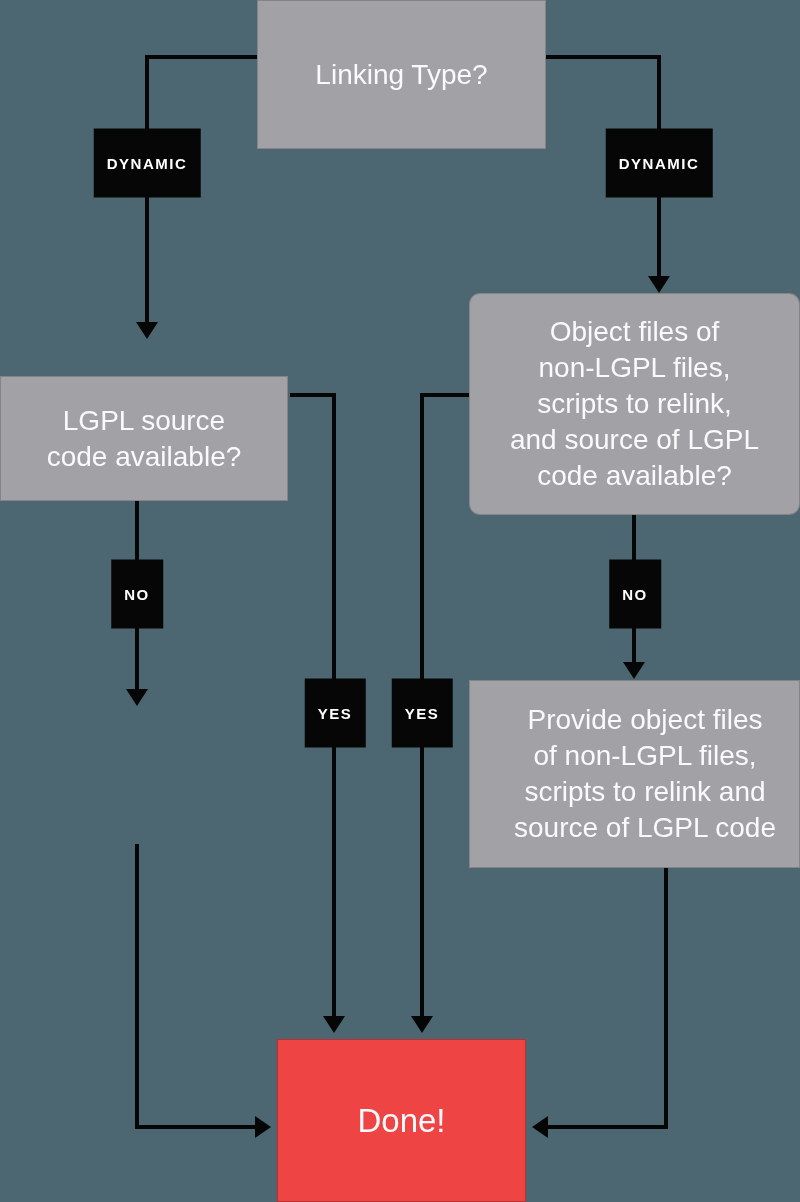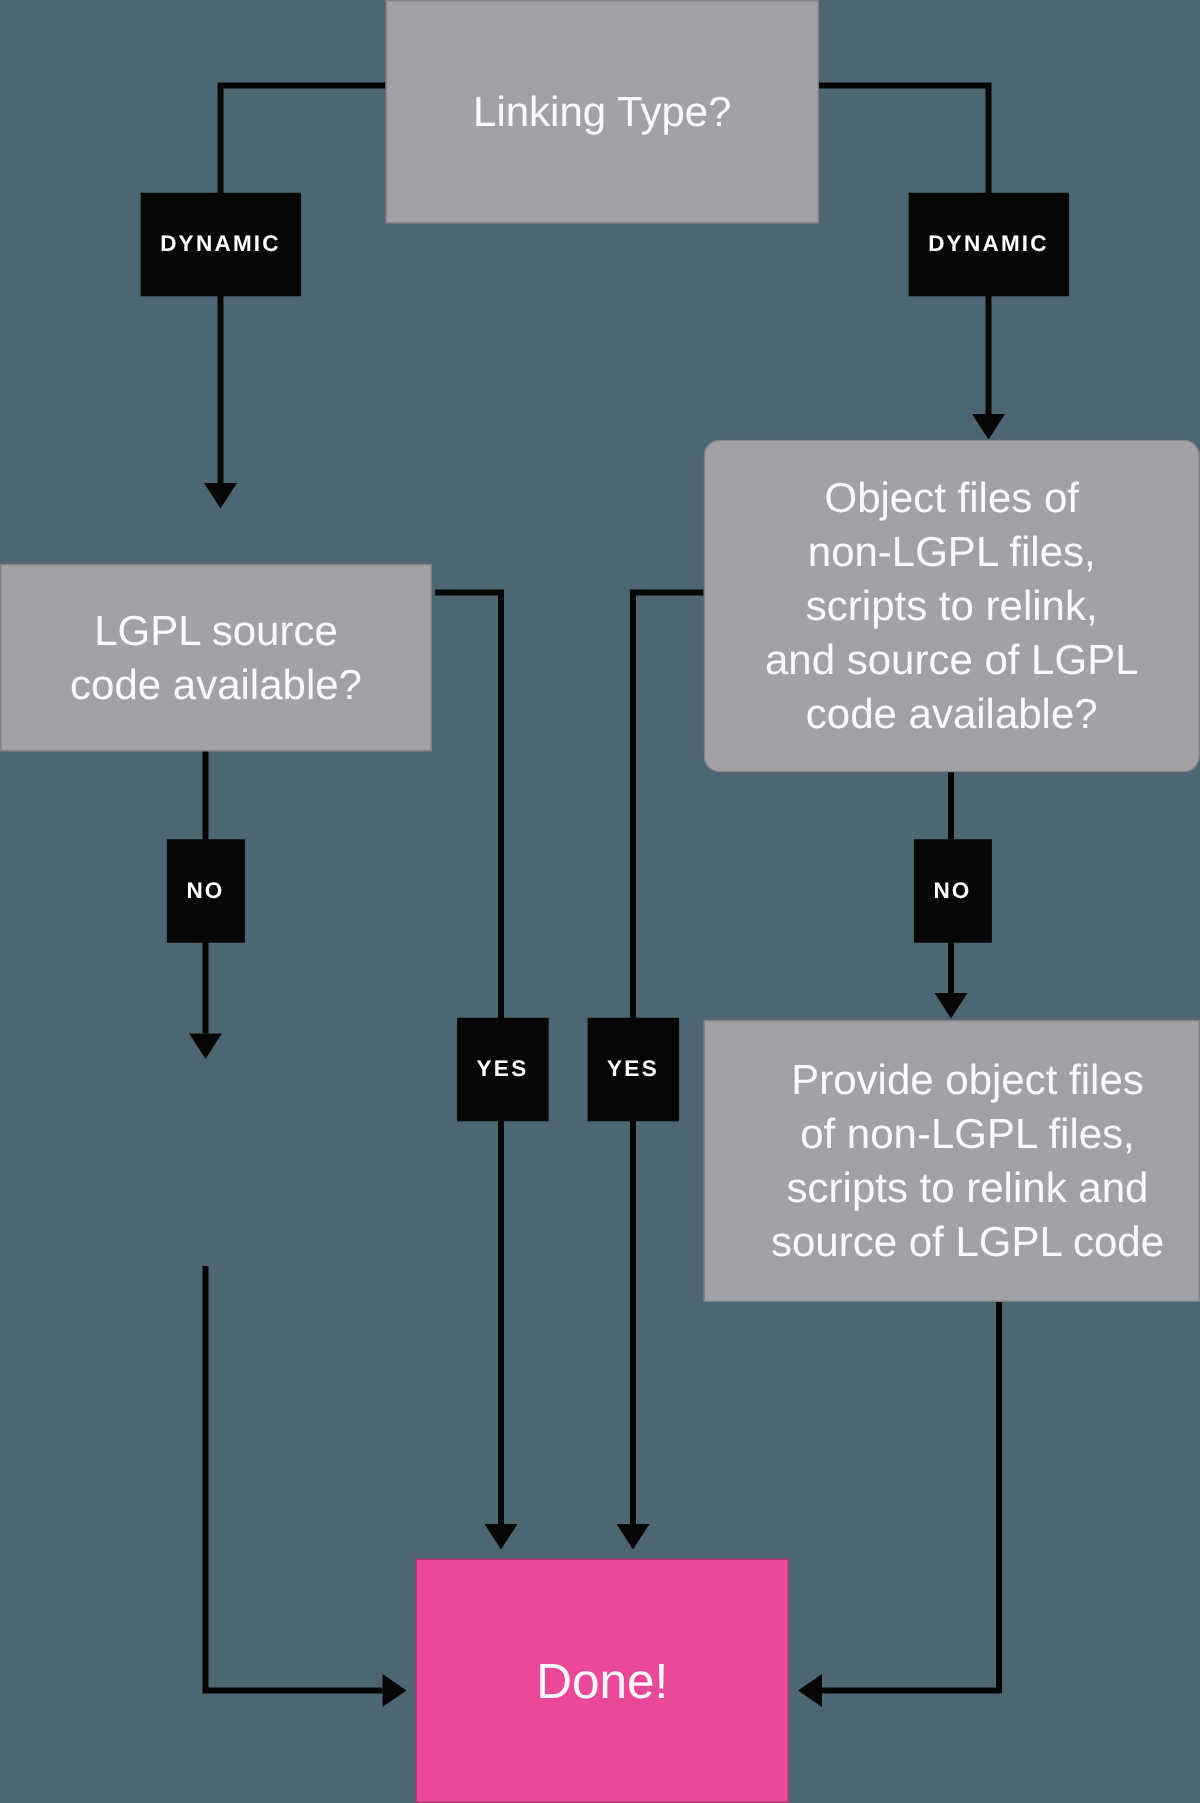--- a/index.html
+++ b/index.html
@@ -22,21 +22,21 @@
     font-size:28px;
     font-weight:300;
     line-height:36px;
     white-space:pre-line;
   }
   .node.light{
     background:#A1A1A6;
     border:1px solid rgba(0,0,0,0.18);
   }
   .node.dark{
-    background:#ec4899;
+    background:#ef4444;
     border:1px solid rgba(0,0,0,0.25);
     font-size:33px;
   }
   .edge-label{
     position:absolute;
     transform:translate(-50%,-50%);
     background:#060606;
     color:#ffffff;
     font-size:15px;
     font-weight:700;

